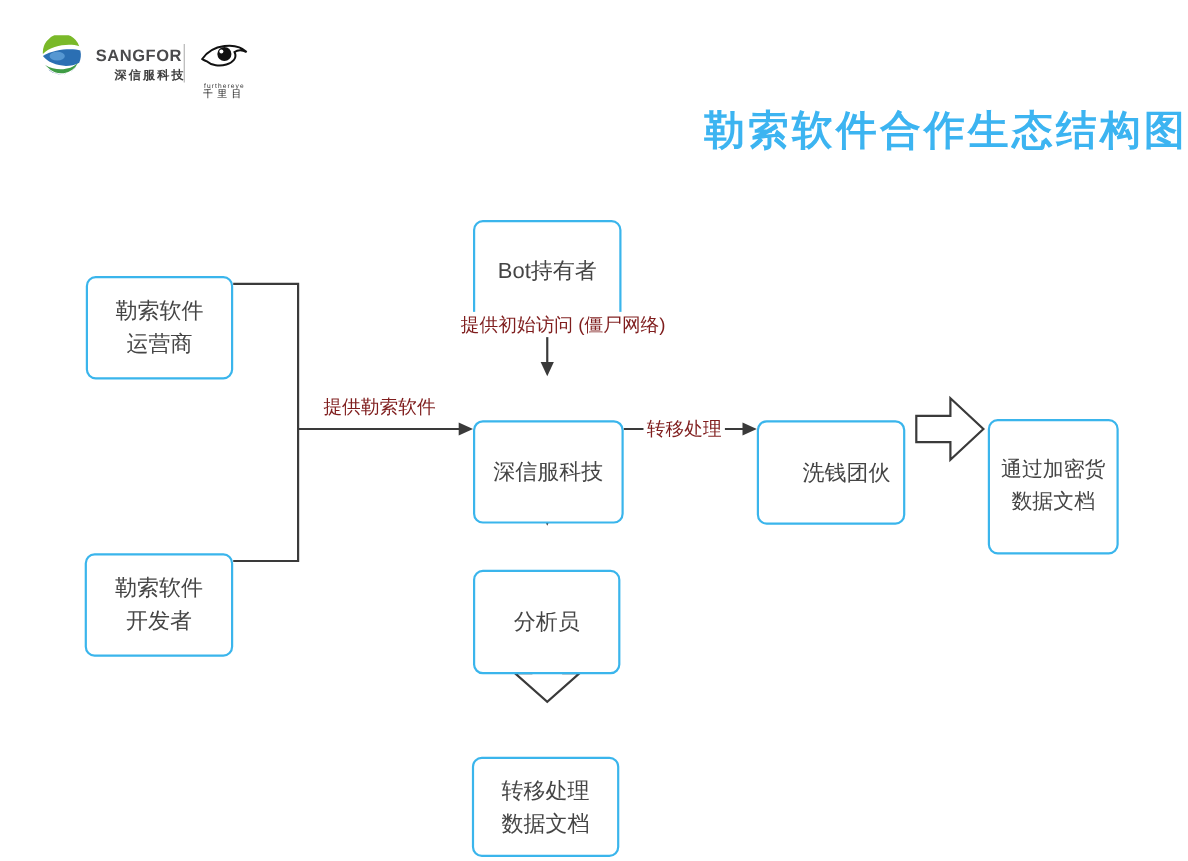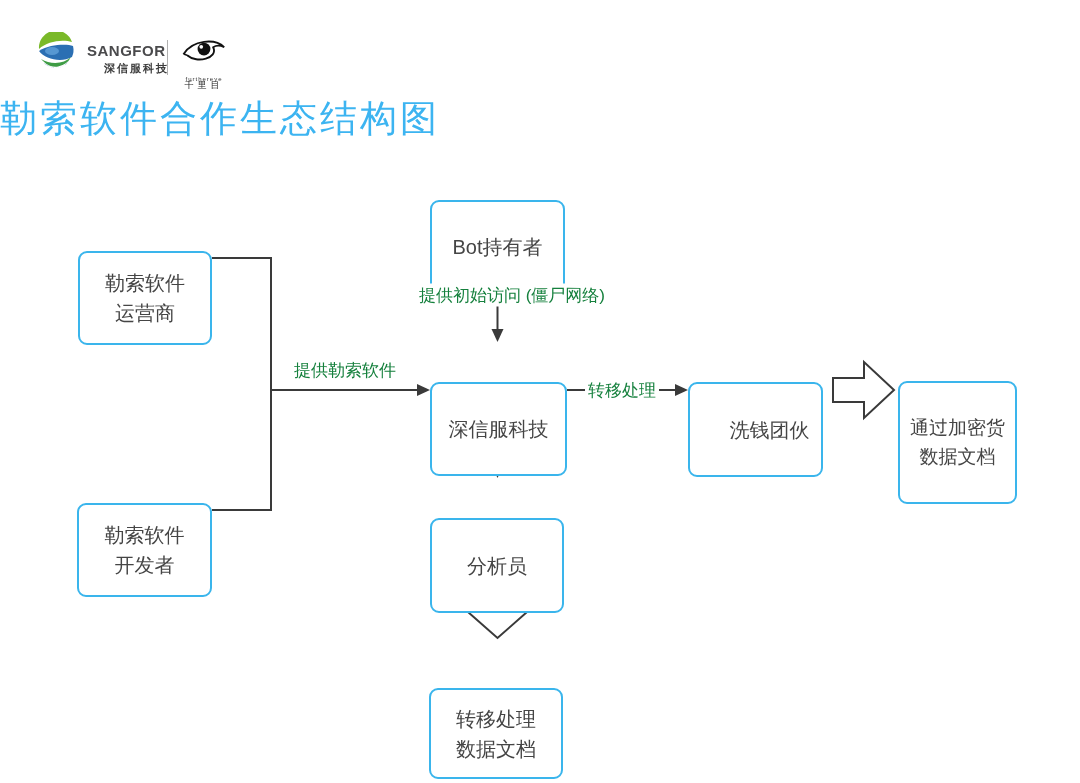--- a/index.html
+++ b/index.html
@@ -15,22 +15,22 @@
   .logo-bar{position:absolute;left:0;top:0;width:100%;height:90px;z-index:3;}
   .sphere-logo{position:absolute;left:36px;top:32px;width:40px;height:40px;}
   .brand-name{position:absolute;left:87px;top:42px;font-size:15px;font-weight:bold;color:#4a4a4c;letter-spacing:.5px;}
   .brand-sub{position:absolute;left:88px;top:61px;font-size:11px;font-weight:bold;color:#3c3c3c;letter-spacing:2px;margin-left:16px;}
   .logo-divider{position:absolute;left:167px;top:40px;width:1px;height:35px;background:#b0b0b0;}
   .eye-logo{position:absolute;left:182px;top:36px;width:44px;height:28px;}
   .partner-name{position:absolute;left:180px;top:79px;width:48px;text-align:center;font-size:9px;color:#222;letter-spacing:4px;}
   .partner-sub{position:absolute;left:180px;top:76px;width:48px;text-align:center;font-size:6px;color:#333;letter-spacing:1px;}
 
   
-  .diagram-title{position:absolute;left:0;top:94px;width:1080px;text-align:left;
-    font-size:37px;font-weight:normal;color:var(--title-text);letter-spacing:3px;z-index:3;}
+  .diagram-title{position:absolute;left:0;top:94px;width:1080px;text-align:right;
+    font-size:37px;font-weight:bold;color:var(--title-text);letter-spacing:3px;z-index:3;}
 
   
   .wires{position:absolute;left:0;top:0;z-index:1;}
   .wires line, .wires polyline{stroke:var(--connector);stroke-width:2;fill:none;}
   .wires .head{fill:var(--connector);stroke:none;}
   .wires .hollow{fill:#ffffff;stroke:var(--connector);stroke-width:2;stroke-linejoin:miter;}
 
   
   .node{position:absolute;display:flex;flex-direction:column;align-items:center;justify-content:center;
     border:2px solid var(--node-border);border-radius:9px;background:#fff;
@@ -39,21 +39,21 @@
   #node-operator{left:78px;top:211px;width:134px;height:94px;}
   #node-developer{left:77px;top:463px;width:135px;height:94px;}
   #node-attack{left:430px;top:342px;width:137px;height:94px;}
   #node-launder{left:688px;top:342px;width:135px;height:95px;padding-left:28px;}
   #node-crypto{left:898px;top:341px;width:119px;height:123px;font-size:19px;}
   #node-analyst{left:430px;top:478px;width:134px;height:95px;}
   #node-steal{left:429px;top:648px;width:134px;height:91px;}
   .nl{display:block;}
 
   
-  .edge-label{position:absolute;transform:translate(-50%,-50%);font-size:17px;color:#15803d;
+  .edge-label{position:absolute;transform:translate(-50%,-50%);font-size:17px;color:#7f1d1d;
     background:#fff;padding:0 3px;white-space:nowrap;z-index:2;}
   #lbl-initial{left:512px;top:295px;}
   #lbl-provide{left:345px;top:370px;}
   #lbl-transfer{left:622px;top:390px;}
 </style>
 </head>
 <body>
 
 <div class="canvas">
 

